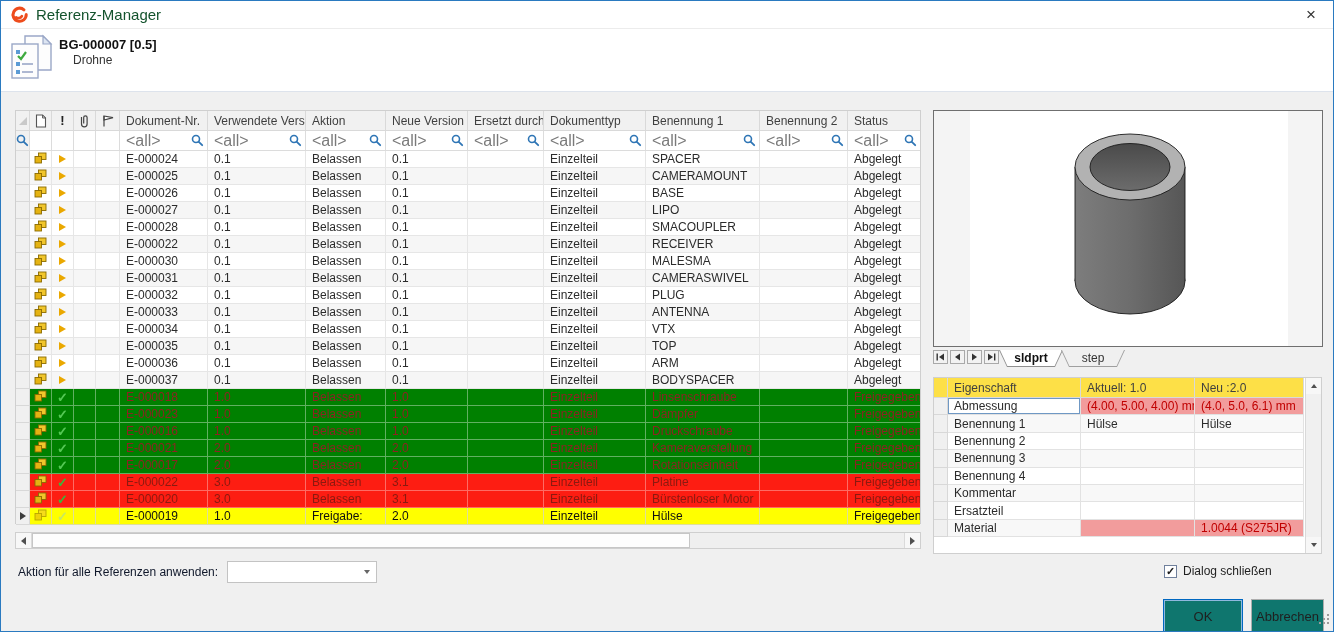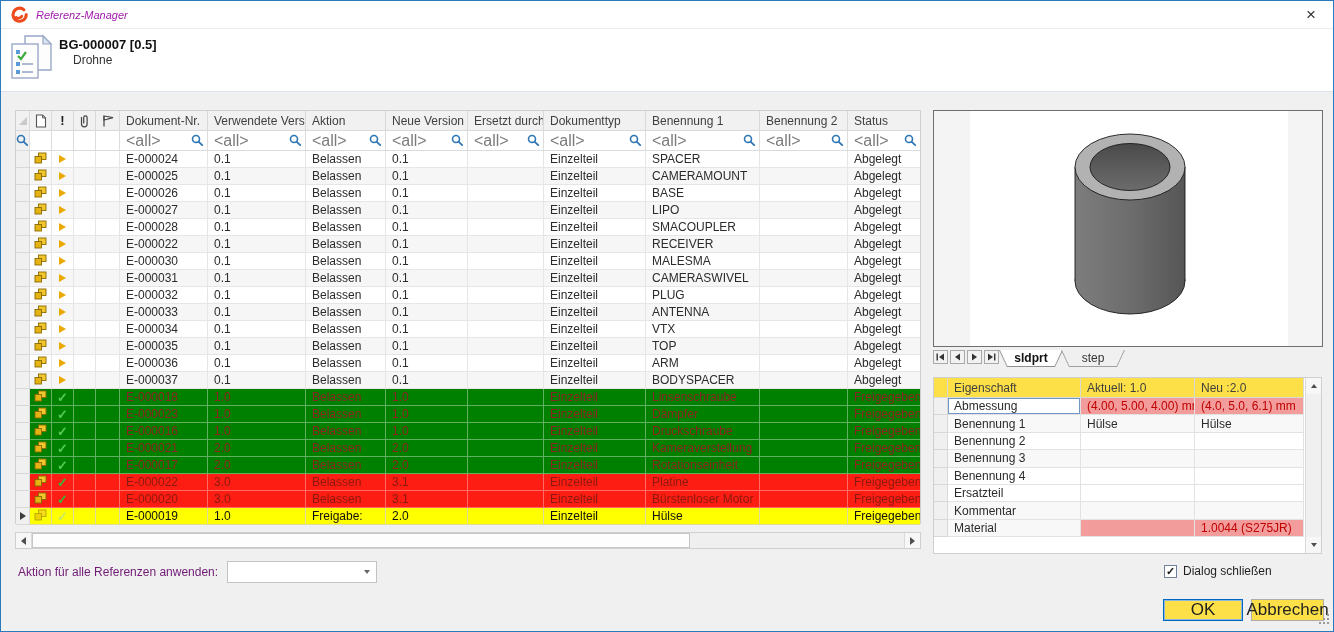--- a/index.html
+++ b/index.html
@@ -2,21 +2,21 @@
 <html style="--green-row: #008000; --green-text: #8d2222; --red-row: #fd1d12; --red-text: #8a1a10; --yellow-row: #ffff00; --pink: #f29c9c; --pink-text: #c00000; --logo-orange: #ee4c1c; --magnifier-blue: #2e75b5; --ok-border: #0067c0;"><head>
 <meta charset="utf-8">
 <style>
   html,body{margin:0;padding:0;background:#cfd8e4;font-family:"Liberation Sans",sans-serif;}
   *{box-sizing:border-box;}
   .window{position:relative;width:1334px;height:632px;background:#ffffff;border:1px solid #2a7ac0;overflow:hidden;font-size:12px;color:#222;}
 
   
   .titlebar{position:absolute;left:0;top:0;right:0;height:28px;background:#fff;display:flex;align-items:center;gap:8px;padding-left:9px;border-bottom:1px solid #ececec;}
   .logo{width:18px;height:18px;display:inline-flex;}
-  .title{font-size:11px;color:#a21caf;font-style:italic;}
+  .title{font-size:15px;color:#14532d;}
   .close{position:absolute;right:6px;top:0;width:32px;height:27px;display:flex;align-items:center;justify-content:center;font-size:17px;color:#333;cursor:default;}
 
   
   .doc-header{position:absolute;left:0;top:28px;right:0;height:62px;background:#fff;}
   .hdr-icon{position:absolute;left:8px;top:5px;width:46px;height:48px;}
   .hdr-id{position:absolute;left:58px;top:8px;font-size:13px;font-weight:bold;color:#111;}
   .hdr-name{position:absolute;left:72px;top:24px;font-size:12px;color:#333;}
 
   
   .main{position:absolute;left:0;top:90px;right:0;bottom:0;background:#f0f0f0;border-top:1px solid #dde3ec;}
@@ -62,21 +62,21 @@
   .sb-btn{width:16px;background:#f7f7f7;display:flex;align-items:center;justify-content:center;}
   .sb-btn.l{border-right:1px solid #dadada;}
   .sb-btn.r{border-left:1px solid #dadada;}
   .tri-l{width:0;height:0;border-right:5px solid #4f4f4f;border-top:4px solid transparent;border-bottom:4px solid transparent;}
   .tri-r{width:0;height:0;border-left:5px solid #4f4f4f;border-top:4px solid transparent;border-bottom:4px solid transparent;}
   .sb-thumb{width:658px;background:#fdfdfd;border:1px solid #c6c6c6;}
   .sb-track{flex:1;}
 
   
   .apply-row{position:absolute;left:17px;top:469px;display:flex;align-items:center;gap:9px;}
-  .apply-label{color:#701a75;}
+  .apply-label{color:#0f172a;}
   .combo{width:150px;height:22px;background:#fff;border:1px solid #c3c3c3;display:flex;align-items:center;justify-content:space-between;padding:0 6px;}
   .combo-arrow{width:0;height:0;border-top:4px solid #666;border-left:3.5px solid transparent;border-right:3.5px solid transparent;}
 
   
   .preview{position:absolute;left:932px;top:18px;width:390px;height:237px;background:#f4f4f4;border:1px solid #6f6f6f;}
   .preview svg{display:block;}
 
   
   .tabstrip{position:absolute;left:932px;top:258px;width:390px;height:18px;display:flex;align-items:flex-start;}
   .navbtn{width:15px;height:14px;background:#f2f2f2;border:1px solid #a9a9a9;margin-right:2px;display:flex;align-items:center;justify-content:center;}
@@ -100,21 +100,21 @@
   .pink{background:var(--pink,#f29c9c)!important;color:var(--pink-text,#c00000);}
   .focus-cell{box-shadow:inset 0 0 0 1px #6f98c4;}
   .vscroll{position:absolute;right:0;top:0;width:16px;bottom:0;background:#f0f0f0;border-left:1px solid #d9d9d9;display:flex;flex-direction:column;justify-content:space-between;}
   .vs-btn{height:16px;display:flex;align-items:center;justify-content:center;background:#f7f7f7;}
   .tri-u{width:0;height:0;border-bottom:4px solid #4f4f4f;border-left:3.5px solid transparent;border-right:3.5px solid transparent;}
   .tri-d{width:0;height:0;border-top:4px solid #4f4f4f;border-left:3.5px solid transparent;border-right:3.5px solid transparent;}
 
   
   .chk{position:absolute;left:1163px;top:472px;display:flex;align-items:center;gap:6px;font-size:12px;color:#1f1f1f;}
   .box{width:13px;height:13px;border:1px solid #70809c;background:#fff;display:flex;align-items:center;justify-content:center;font-size:11px;font-weight:bold;color:#1c1c1c;line-height:11px;}
-  .btn{position:absolute;top:507px;height:22px;background:#fde047;border:1px solid #adadad;font-family:"Liberation Sans",sans-serif;font-size:17px;color:#1f1f1f;display:flex;align-items:center;justify-content:center;}
+  .btn{position:absolute;top:507px;height:34px;background:#0f766e;border:1px solid #adadad;font-family:"Liberation Sans",sans-serif;font-size:13px;color:#1f1f1f;display:flex;align-items:center;justify-content:center;}
   .btn.ok{left:1162px;width:80px;border:1px solid #0067c0;box-shadow:inset 0 0 0 1px #8fb8de;}
   .btn.cancel{left:1250px;width:73px;}
   .grip{position:absolute;right:3px;bottom:3px;}
 </style>
 </head>
 <body>
 
 <div class="window">
 
   <div class="titlebar">
@@ -945,29 +945,29 @@
     <div class="pcell p1 f-name">Benennung 3</div>
     <div class="pcell p2 f-cur"></div>
     <div class="pcell p3 f-new"></div>
   </div>
           <div class="prow pdata">
     <div class="pcell p0"></div>
     <div class="pcell p1 f-name">Benennung 4</div>
     <div class="pcell p2 f-cur"></div>
     <div class="pcell p3 f-new"></div>
   </div>
+          <div class="prow pdata alt">
+    <div class="pcell p0"></div>
+    <div class="pcell p1 f-name">Kommentar</div>
+    <div class="pcell p2 f-cur"></div>
+    <div class="pcell p3 f-new"></div>
+  </div>
           <div class="prow pdata">
     <div class="pcell p0"></div>
     <div class="pcell p1 f-name">Ersatzteil</div>
-    <div class="pcell p2 f-cur"></div>
-    <div class="pcell p3 f-new"></div>
-  </div>
-          <div class="prow pdata alt">
-    <div class="pcell p0"></div>
-    <div class="pcell p1 f-name">Kommentar</div>
     <div class="pcell p2 f-cur"></div>
     <div class="pcell p3 f-new"></div>
   </div>
           <div class="prow pdata alt">
     <div class="pcell p0"></div>
     <div class="pcell p1 f-name">Material</div>
     <div class="pcell p2 f-cur pink"></div>
     <div class="pcell p3 f-new pink">1.0044 (S275JR)</div>
   </div>
         </div>

